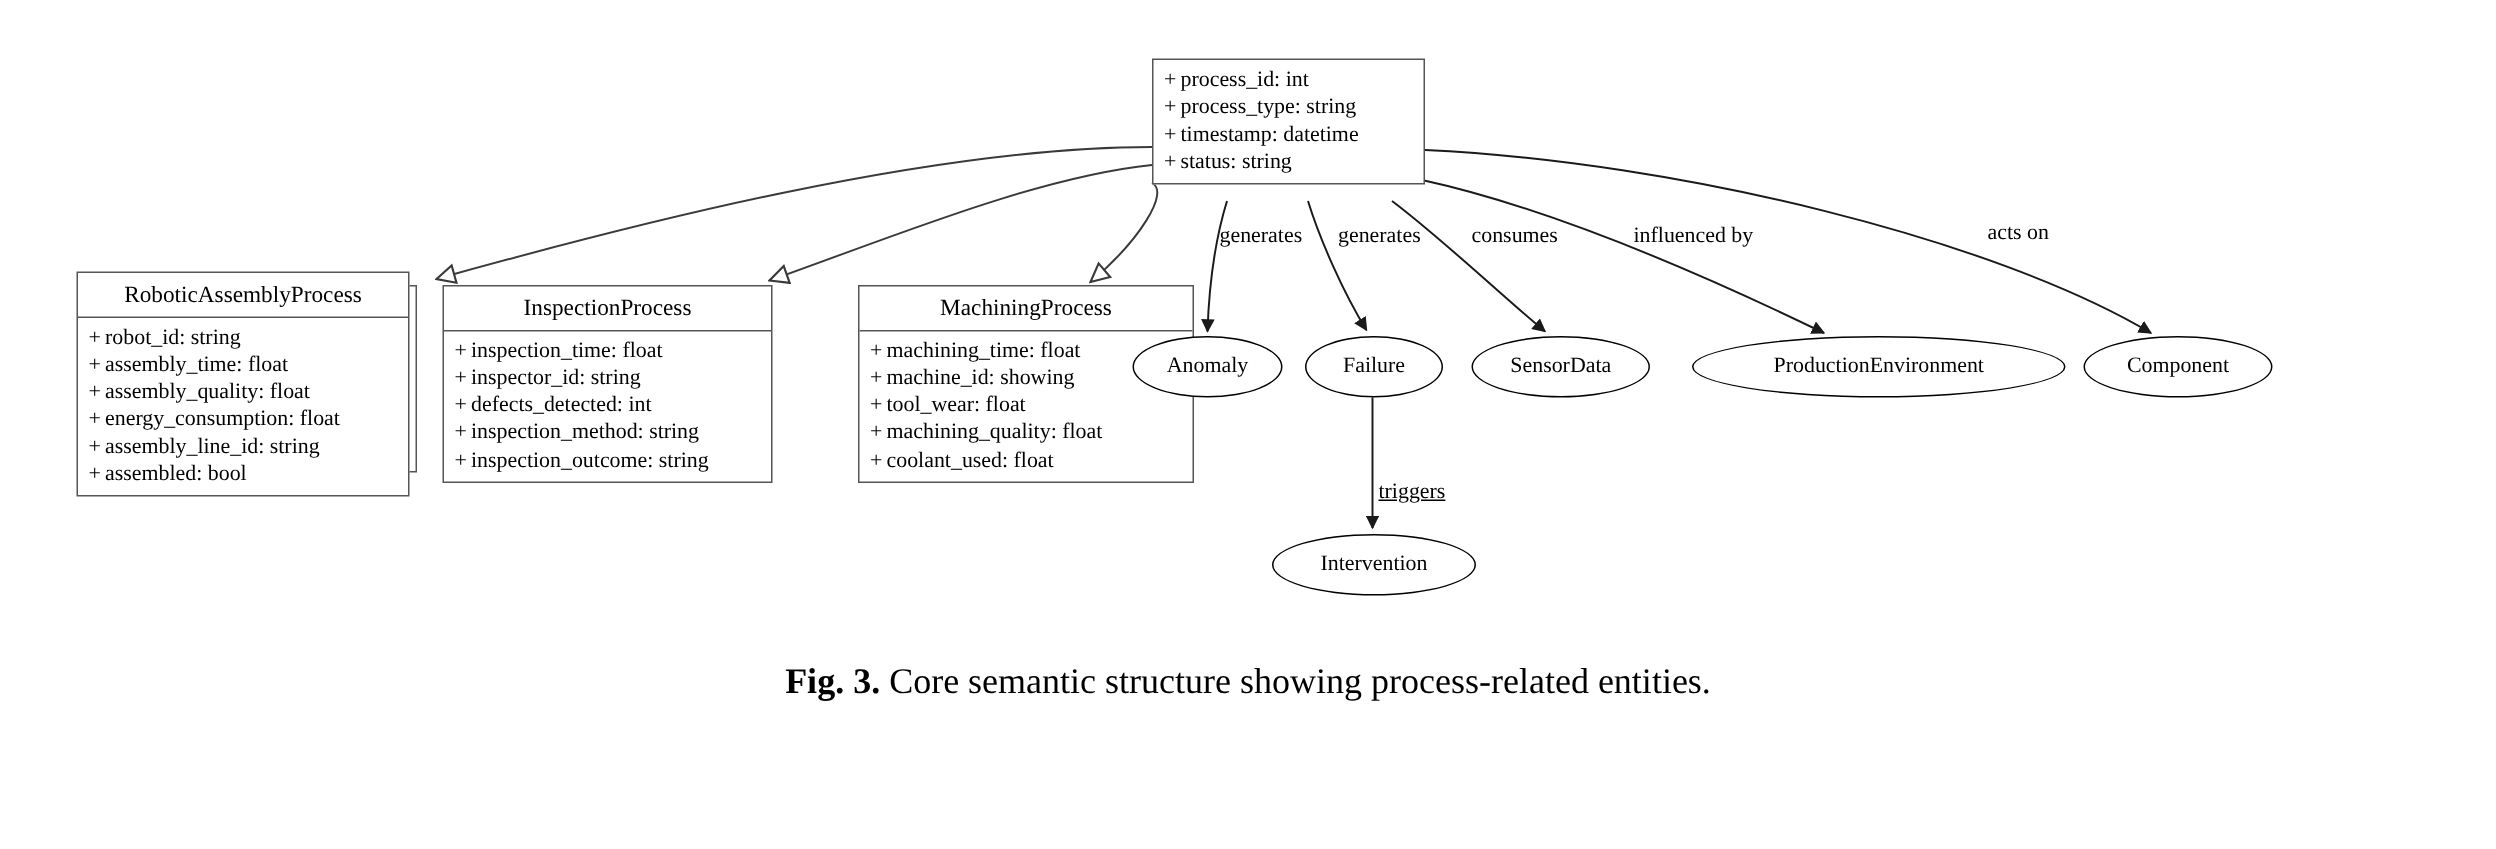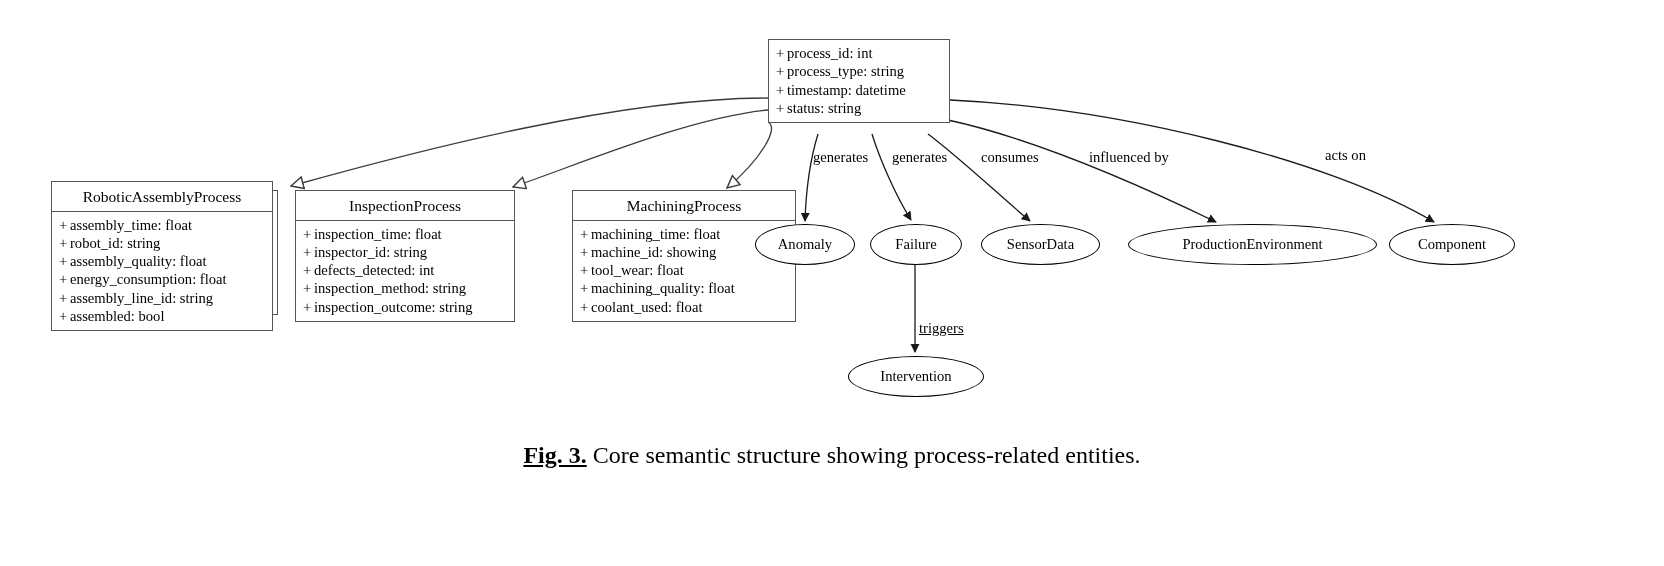--- a/index.html
+++ b/index.html
@@ -100,21 +100,20 @@
     position: absolute;
     left: 0;
     top: 440px;
     width: 1664px;
     text-align: center;
     font-size: 24px;
     line-height: 1.25;
   }
   #figure-caption .fig-num {
     font-weight: bold;
-    text-decoration: underline;
   }
 </style>
 </head>
 <body>
 
 <div id="diagram-canvas">
 
   <svg class="edge-layer" viewBox="0 0 1664 566">
     <defs>
       <marker id="arrow-filled" viewBox="0 0 10 10" refX="9" refY="5" markerWidth="7" markerHeight="7" orient="auto-start-reverse">
@@ -151,22 +150,22 @@
       <div class="attr-row"><span class="plus">+</span><span>timestamp: datetime</span></div>
       <div class="attr-row"><span class="plus">+</span><span>status: string</span></div>
     </div>
   </div>
 
   <div class="box-backdrop" style="left:60px; top:190px; width:218px; height:125px;"></div>
 
   <div class="uml-class" id="class-robotic" style="left:51px; top:181px; width:222px;">
     <div class="class-name">RoboticAssemblyProcess</div>
     <div class="attr-list">
+      <div class="attr-row"><span class="plus">+</span><span>robot_id: string</span></div>
       <div class="attr-row"><span class="plus">+</span><span>assembly_time: float</span></div>
-      <div class="attr-row"><span class="plus">+</span><span>robot_id: string</span></div>
       <div class="attr-row"><span class="plus">+</span><span>assembly_quality: float</span></div>
       <div class="attr-row"><span class="plus">+</span><span>energy_consumption: float</span></div>
       <div class="attr-row"><span class="plus">+</span><span>assembly_line_id: string</span></div>
       <div class="attr-row"><span class="plus">+</span><span>assembled: bool</span></div>
     </div>
   </div>
 
   <div class="uml-class" id="class-inspection" style="left:295px; top:190px; width:220px;">
     <div class="class-name">InspectionProcess</div>
     <div class="attr-list">

